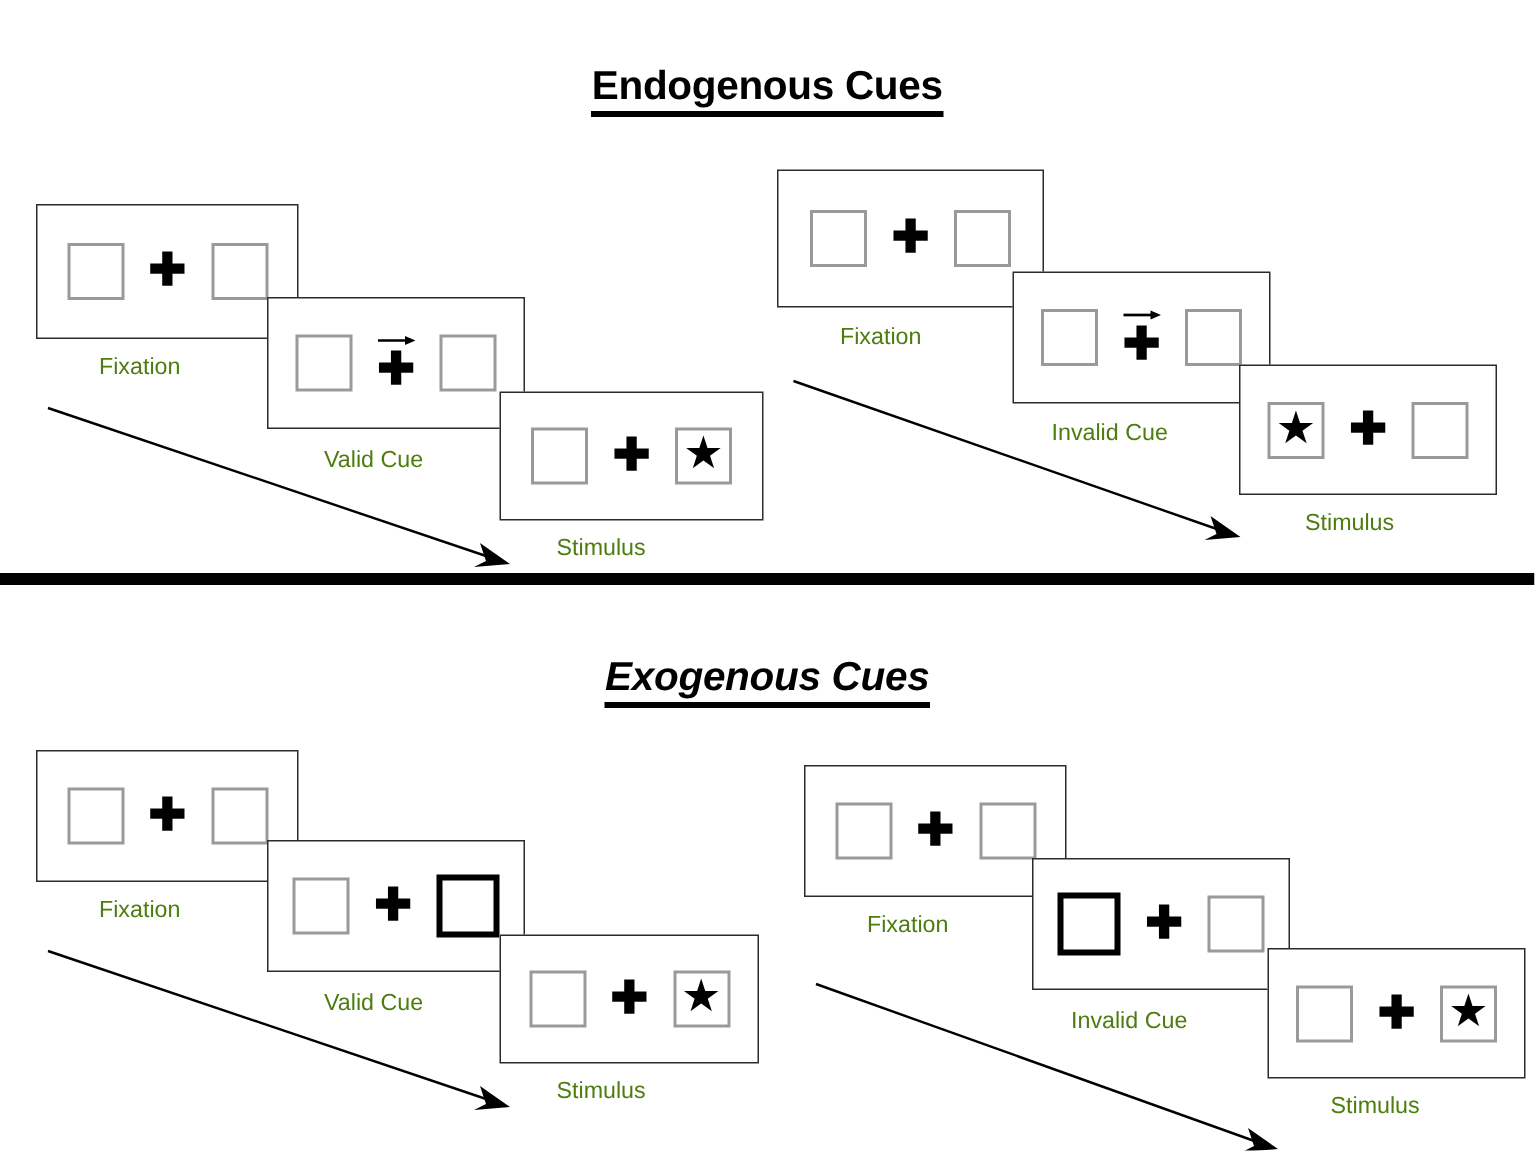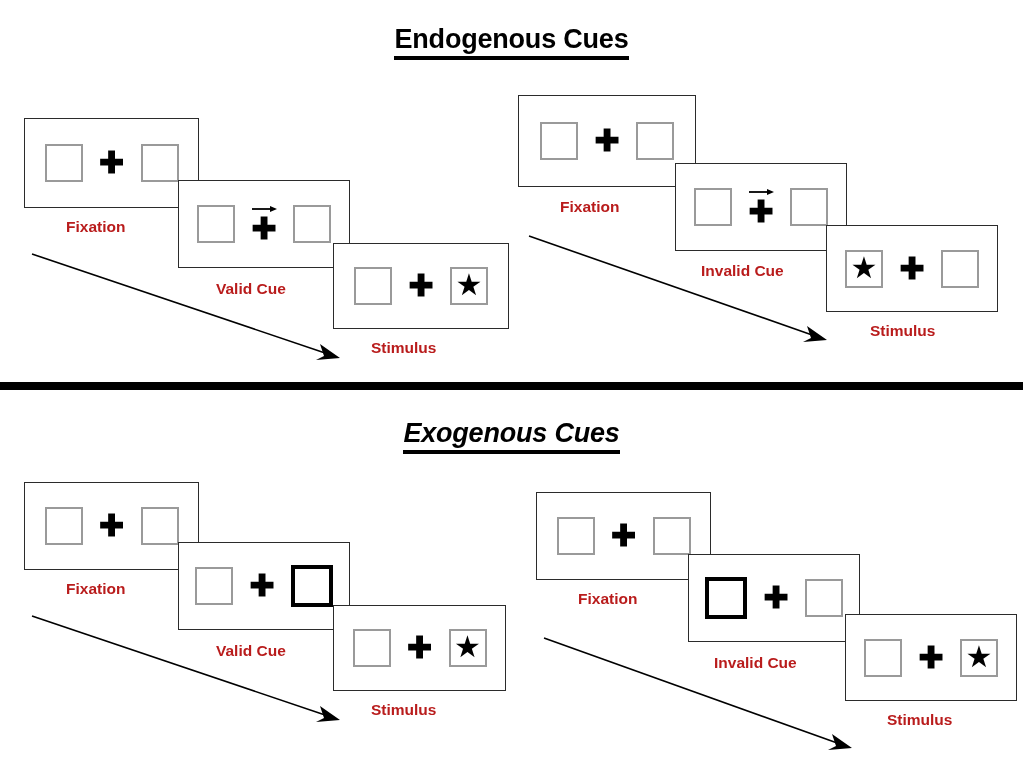--- a/index.html
+++ b/index.html
@@ -12,20 +12,21 @@
     height: 767px;
     position: relative;
     font-family: "Liberation Sans", sans-serif;
     overflow: hidden;
   }
 
   .section {
     position: absolute;
     left: 0;
     width: 851px;
+    margin-top: 18px;
   }
   #section-endogenous { top: 0; height: 388px; }
   #section-exogenous  { top: 392px; height: 375px; }
 
   .section-title {
     position: absolute;
     left: 0;
     width: 1023px;
     text-align: center;
     font-size: 27px;
@@ -110,22 +111,22 @@
     left: 50%;
     transform: translateX(-50%);
     width: 26px;
     height: 12px;
   }
 
   
   .caption {
     position: absolute;
     font-size: 15.5px;
-    font-weight: bold;
-    color: #b91c1c;
+    font-weight: normal;
+    color: #4d7c0f;
     white-space: nowrap;
   }
 
   
   .timeline-arrow {
     position: absolute;
     pointer-events: none;
   }
 </style>
 </head>

